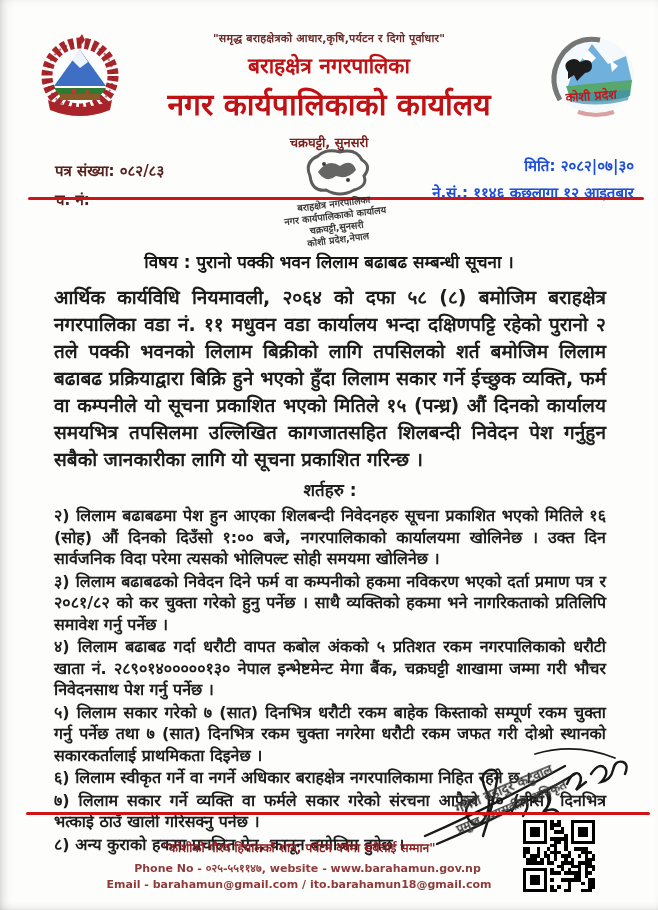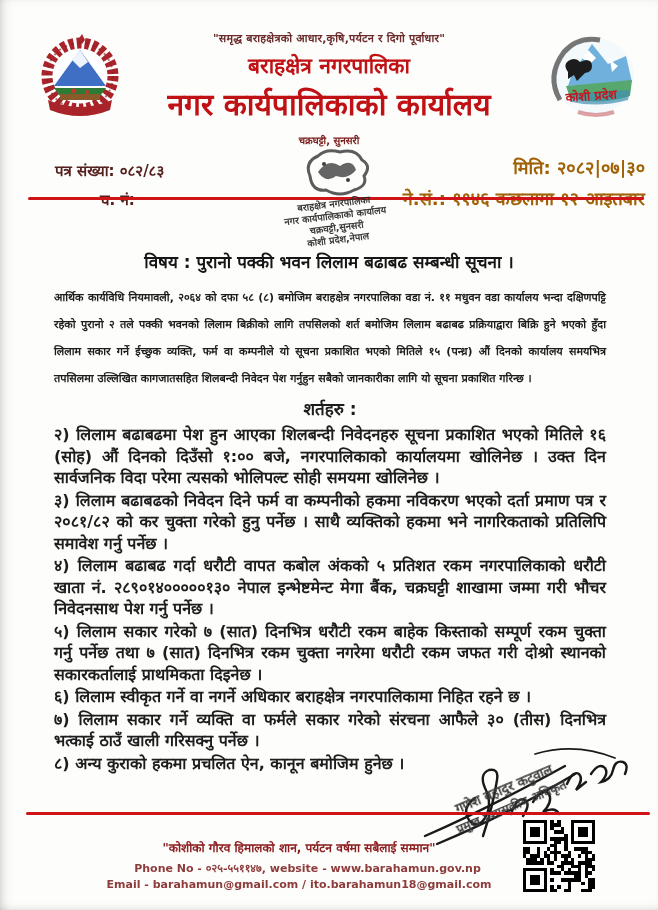--- a/index.html
+++ b/index.html
@@ -8,41 +8,41 @@
     position:relative; width:658px; height:910px; margin:0 auto;
     background:#fdfdfb; overflow:hidden;
     font-family:"DejaVu Sans", sans-serif; color:#1d1d1d;
     box-shadow:inset 6px 0 14px -8px rgba(80,80,80,.45), inset 0 -4px 10px -6px rgba(120,120,120,.3);
   }
   
   .hdr-center { position:absolute; left:120px; right:120px; top:30px; text-align:center; }
   .tagline { font-size:11px; font-weight:700; color:#6b2b2b; letter-spacing:.2px; }
   .muni { font-size:21px; font-weight:700; color:#c01115; margin-top:6px; }
   .office { font-size:30px; font-weight:700; color:#c01115; margin-top:4px; }
-  .addr1 { font-size:10px; font-weight:700; color:#7a1d1d; margin-top:9px; }
+  .addr1 { font-size:13px; font-weight:700; color:#7a1d1d; margin-top:9px; }
   .addr2 { font-size:15px; font-weight:700; color:#7a1d1d; margin-top:3px; }
   .logo { position:absolute; }
   .logo-left { left:30px; top:30px; width:100px; height:92px; }
   .logo-right { right:14px; top:30px; width:106px; height:102px; }
   
   .meta-left { position:absolute; left:55px; top:160px; font-size:15px; font-weight:700; color:#55201d; }
-  .meta-left .row2 { margin-top:9px;margin-left:45px; }
-  .meta-right { position:absolute; right:13px; top:155px; text-align:right; font-size:18px; font-weight:700; color:#a16207; }
+  .meta-left .row2 { margin-top:9px; }
+  .meta-right { position:absolute; right:24px; top:155px; text-align:right; font-size:15px; font-weight:700; color:#1d4ed8; }
   .meta-right .row2 { margin-top:7px; }
   .sep { position:absolute; left:28px; right:14px; top:197px; height:3px; background:#cf1317; border-radius:2px; }
   
   .stamp { position:absolute; left:266px; top:146px; width:140px; height:108px; filter:blur(.4px); opacity:.9; pointer-events:none; }
   .stamp svg { display:block; margin:0 auto; }
   .stamp-lines { text-align:center; transform:rotate(-7deg); color:#262626; font-weight:700; }
   .stamp-lines div { font-size:9.5px; line-height:12px; white-space:nowrap; }
   
   .subject { position:absolute; left:0; right:0; top:250px; text-align:center; font-size:17px; font-weight:700; color:#161616; }
   
   .body { position:absolute; left:54px; width:552px; top:284px; font-weight:600; }
-  .intro { font-size:11px; line-height:27px; text-align:justify; }
+  .intro { font-size:19px; line-height:27px; text-align:justify; }
   .cond-head { text-align:center; font-size:17px; font-weight:700; margin:5px 0 4px; }
   .cond { font-size:16px; line-height:21.5px; text-align:justify; margin-bottom:1px; }
   
   .sig-wrap { position:absolute; left:415px; top:740px; width:240px; height:160px; }
   .sig-svg { position:absolute; left:0; top:0; }
   .sig-stamp { position:absolute; left:38px; top:62px; transform:rotate(-23deg); transform-origin:left center;
                color:#3a3a3a; font-weight:700; text-align:center; filter:blur(.25px); white-space:nowrap; }
   .sig-stamp .nm { font-size:13.5px; }
   .sig-stamp .ttl { font-size:12.5px; margin-top:2px; }
   .qr { position:absolute; left:108px; top:80px; width:72px; height:72px; }

